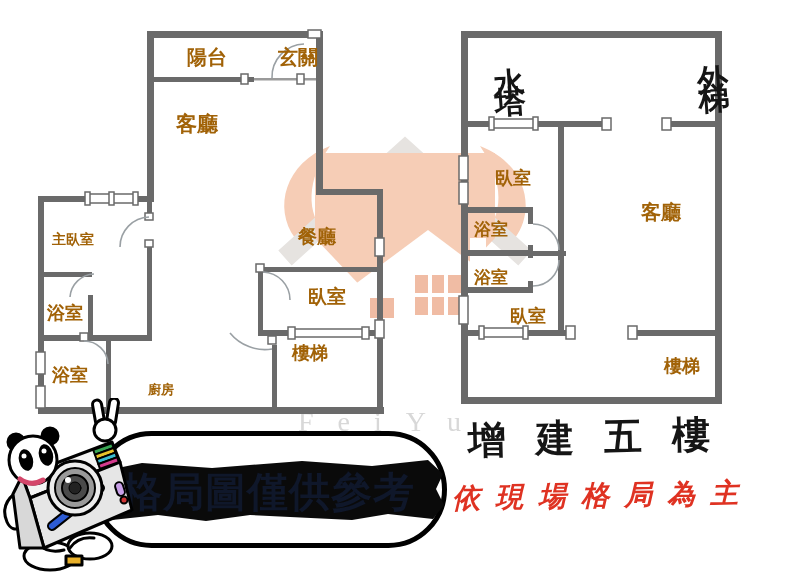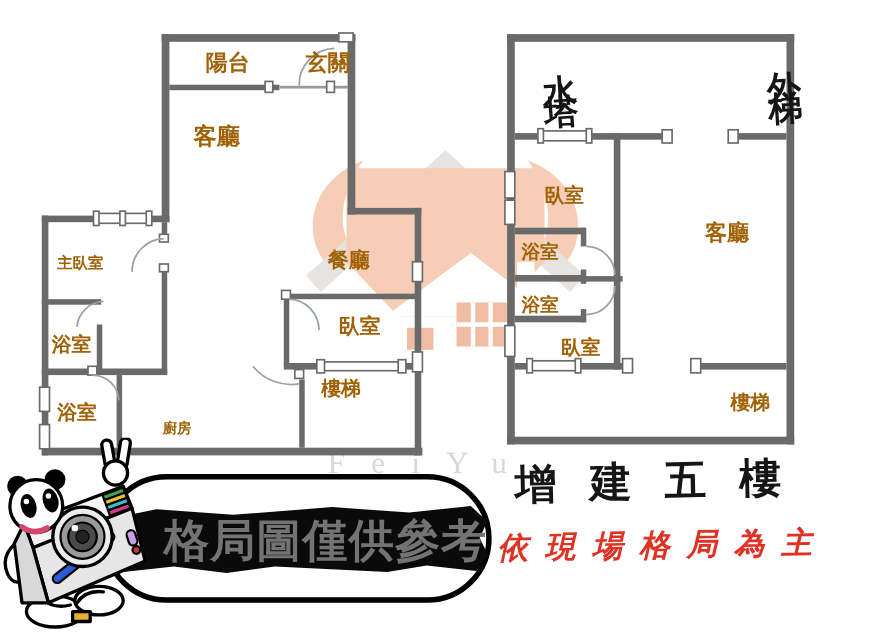--- a/index.html
+++ b/index.html
@@ -166,21 +166,21 @@
 
   <div class="note-add hand">增建五樓</div>
   <div class="note-red hand" style="color:#df3222;">依現場格局為主</div>
 
   <div class="banner-pill"></div>
   <svg class="layer" width="797" height="575" style="z-index:4;">
     <path fill="#0a0a0a" d="M108,470 L142,463 L212,468 L302,461 L372,466 L428,460 L443,474
       L436,489 L444,505 L433,519 L388,514 L352,520 L250,515 L206,521 L158,515 L112,520
       L103,506 L109,489 Z"></path>
   </svg>
-  <div class="banner-text" style="color:#737373;margin-left:28px;">格局圖僅供參考</div>
+  <div class="banner-text" style="color:#0f172a;">格局圖僅供參考</div>
 
   <svg class="layer" width="150" height="177" viewBox="0 0 150 177" style="left:0;top:398px;z-index:6;">
     <g stroke="#000" stroke-width="3" stroke-linejoin="round" stroke-linecap="round">
 
       <g>
         <rect x="94" y="2" width="9" height="26" rx="4.5" fill="#fff" transform="rotate(-10 98 15)"></rect>
         <rect x="108" y="0" width="9" height="28" rx="4.5" fill="#fff" transform="rotate(9 112 14)"></rect>
         <circle cx="105" cy="32" r="11" fill="#fff"></circle>
       </g>
 

